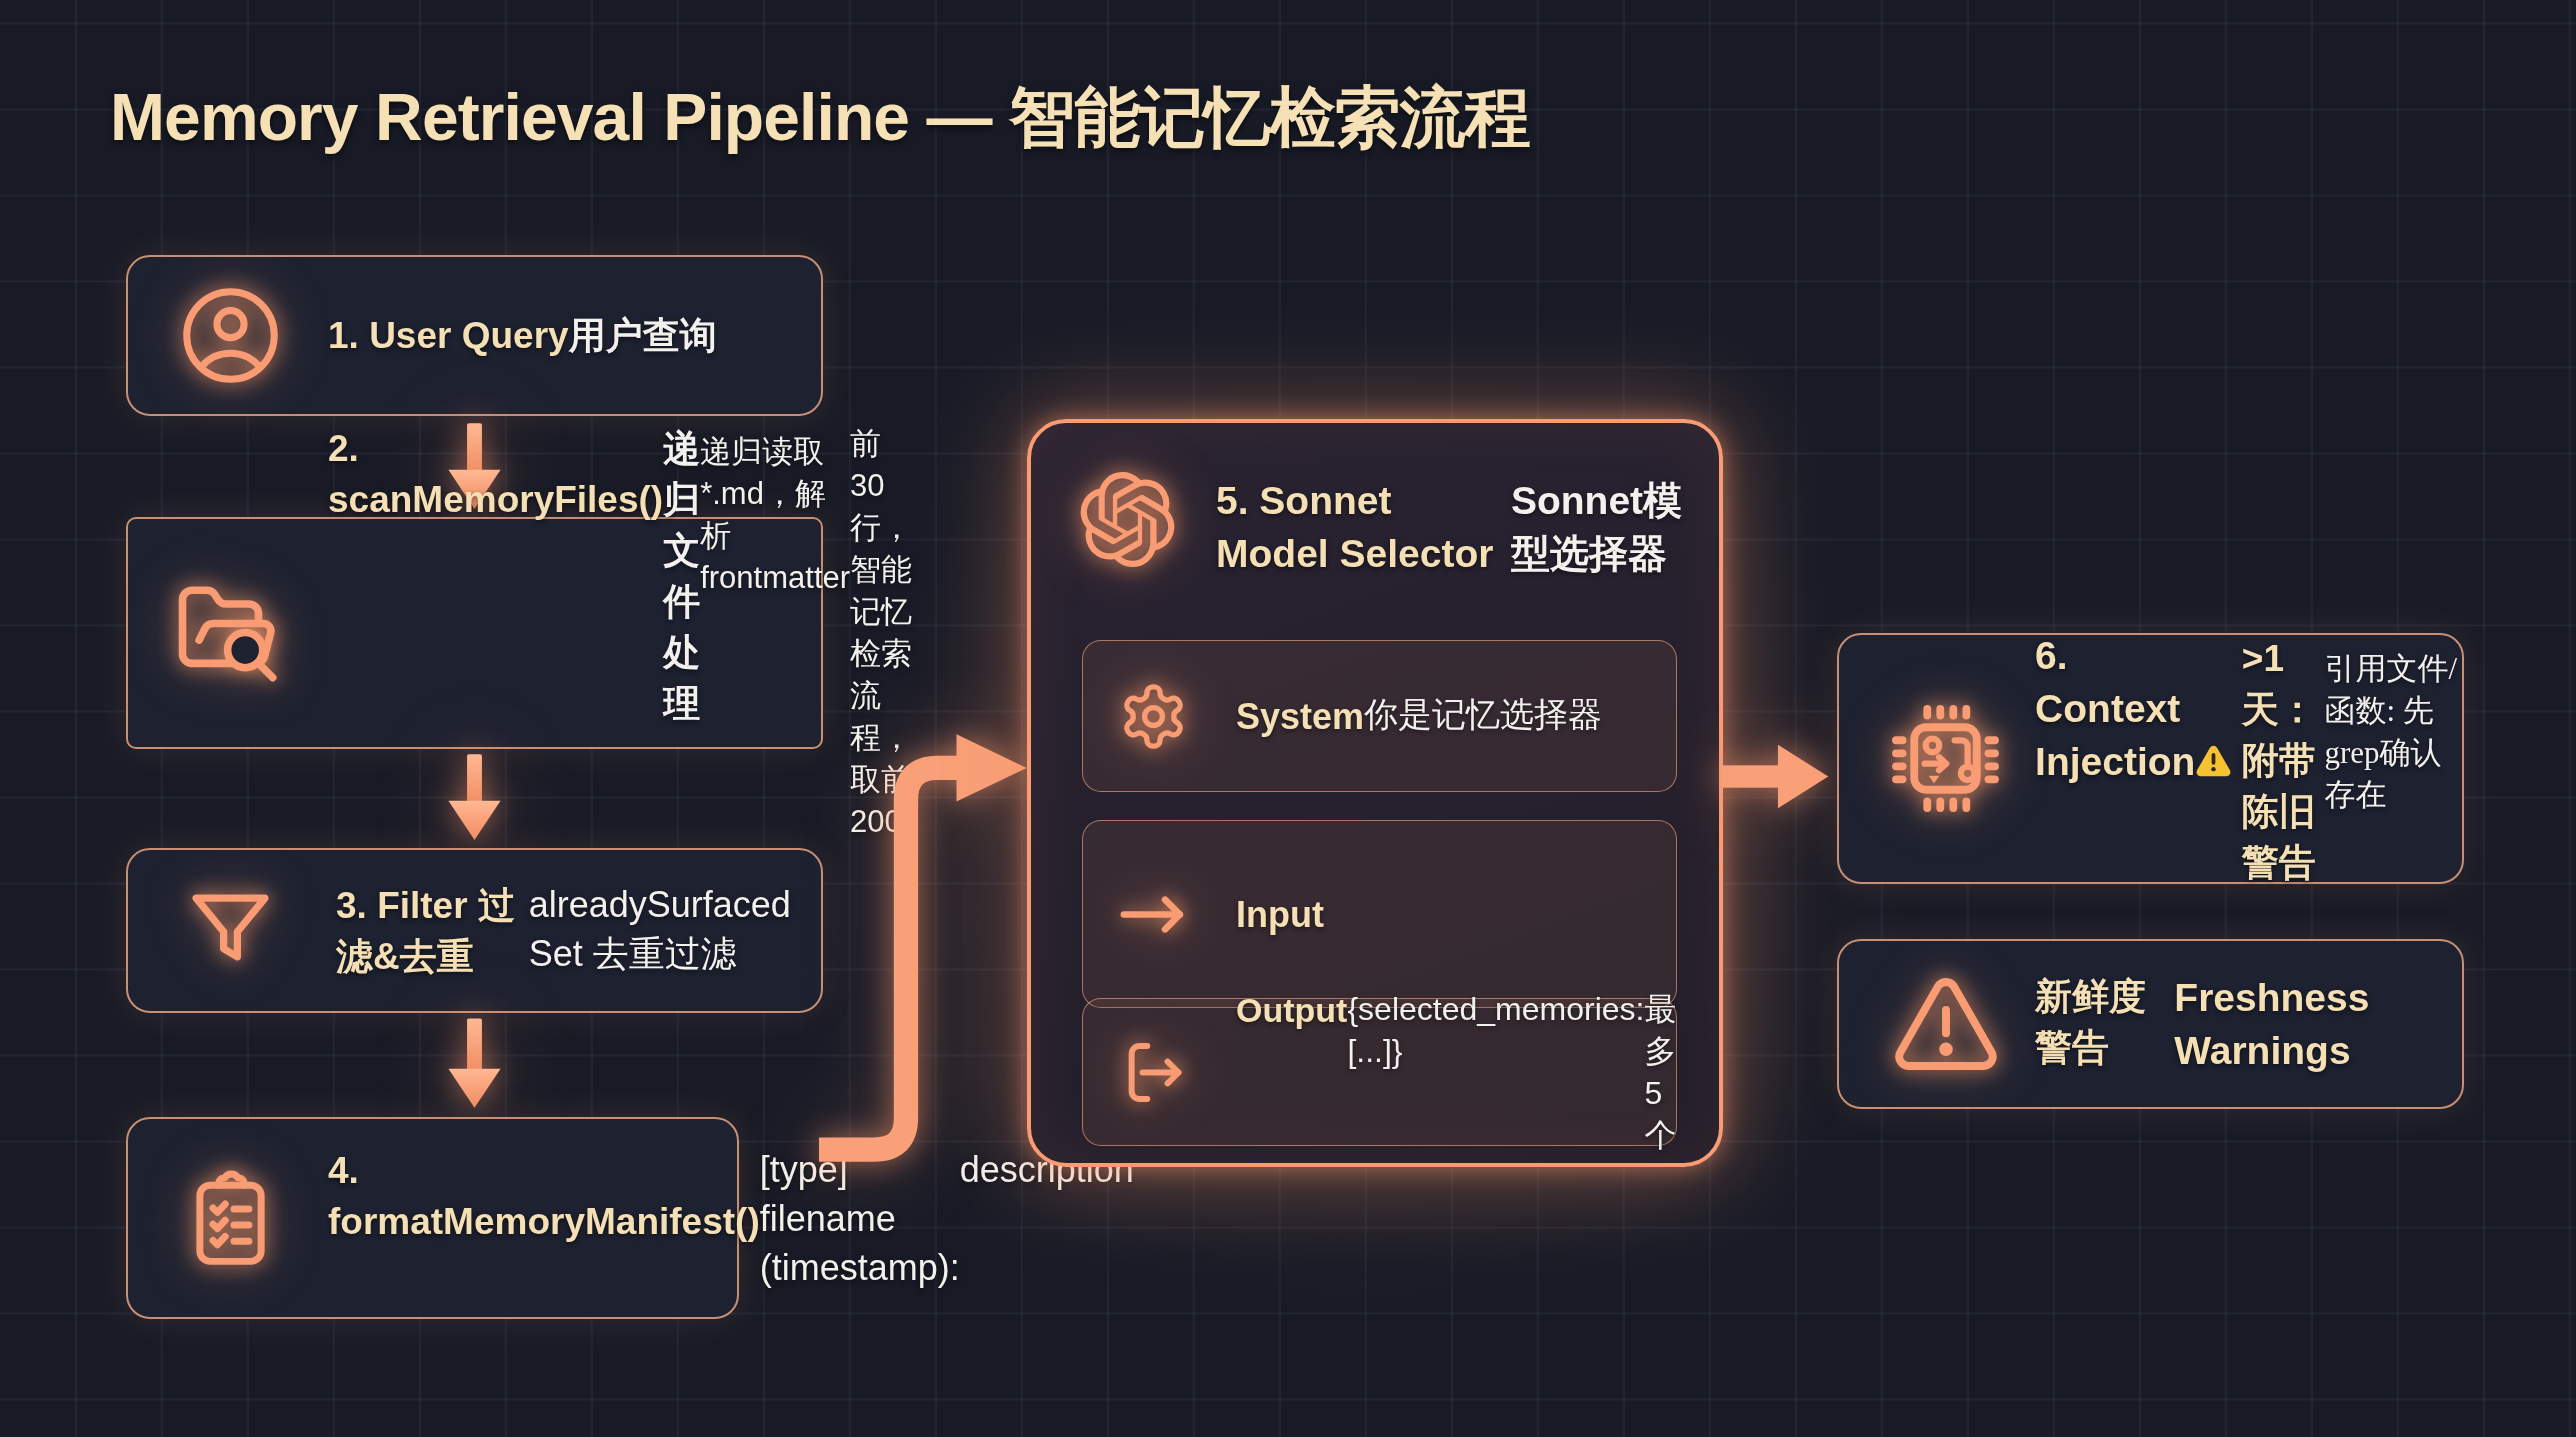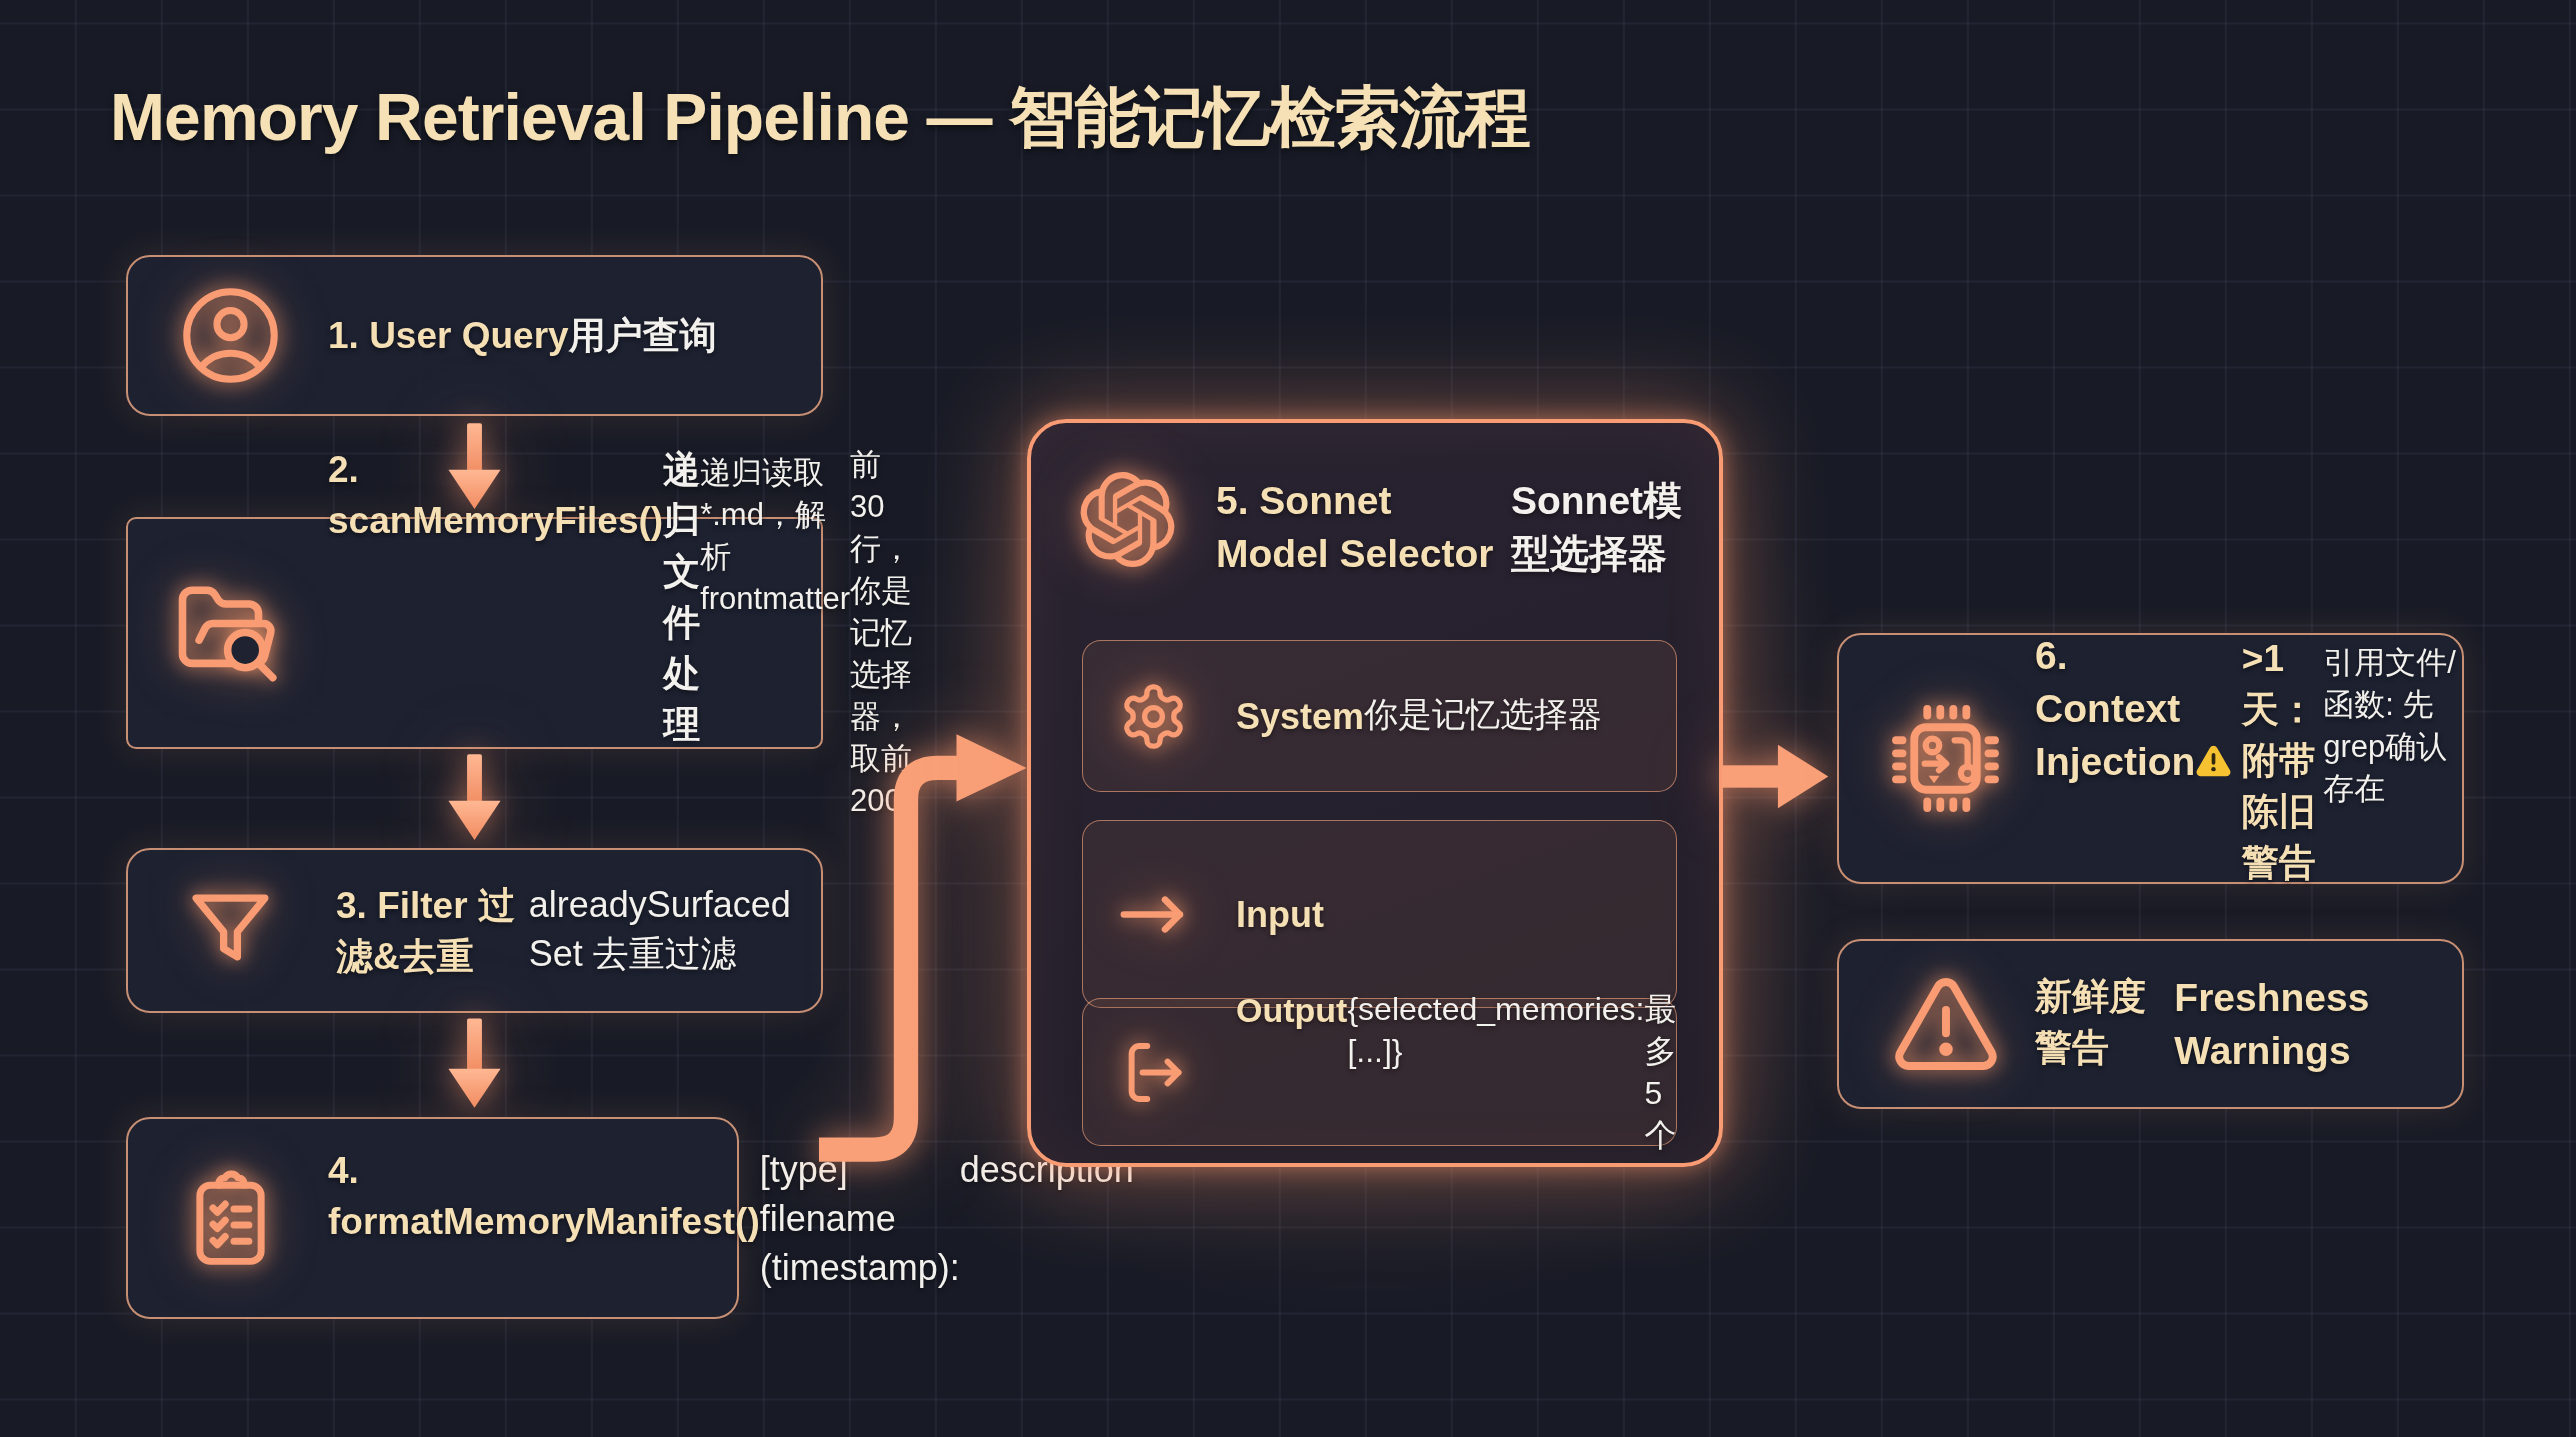--- a/index.html
+++ b/index.html
@@ -101,21 +101,21 @@
       <svg width="114" height="114" viewBox="0 0 24 24" fill="none" stroke="currentColor" stroke-width="1.6" stroke-linecap="round" stroke-linejoin="round">
         <path d="m5.5 13.5 1.2-2.4A2 2 0 0 1 8.5 10H19a1.6 1.6 0 0 1 1.55 2l-1.3 5a1.8 1.8 0 0 1-1.75 1.4H4a2 2 0 0 1-2-2V5a2 2 0 0 1 2-2h3.1a2 2 0 0 1 1.7.9l.7 1.1a2 2 0 0 0 1.7.9H16a2 2 0 0 1 2 2v1"></path>
         <circle cx="15.2" cy="15.6" r="3.7" fill="#1e2231"></circle>
         <path d="m18 18.4 3 3"></path>
       </svg>
     </div>
     <div class="txt" style="margin-left:28px;">
       <span class="t-cream fs40">2. scanMemoryFiles()</span>
       <span class="t-white-b fs40">递归文件处理</span>
       <span class="t-white fs33" style="margin-top:7.5px;">递归读取*.md，解析frontmatter</span>
-      <span class="t-white fs33">前30行，你是记忆选择器，取前200</span>
+      <span class="t-white fs33">前30行，智能记忆检索流程，取前200</span>
     </div>
   </div>
 
   <svg class="arrow-glow" style="left:441px;top:754px;" width="67" height="88" viewBox="0 0 72 94">
     <rect x="28" y="0" width="16" height="54" rx="2" fill="url(#ag1)"></rect>
     <path d="M8 50 L64 50 L36 92 Z" fill="url(#ag1)"></path>
   </svg>
 
   <div class="box" style="left:126px;top:848px;width:697px;height:165px;padding-left:32px;">
     <div class="icon-wrap" style="width:140px;">
@@ -255,21 +255,21 @@
       <span class="rule-line" style="margin-top:3.7px;">
         <span class="inline-ic">
           <svg width="37" height="37" viewBox="0 0 24 24">
             <path d="m22.6 18.2-8.3-14.4a2.65 2.65 0 0 0-4.6 0L1.4 18.2A2.65 2.65 0 0 0 3.7 22.2h16.6a2.65 2.65 0 0 0 2.3-4z" fill="#f6c232"></path>
             <path d="M12 8.3v5.2" stroke="#31290f" stroke-width="2.4" stroke-linecap="round"></path>
             <circle cx="12" cy="17.6" r="1.45" fill="#31290f"></circle>
           </svg>
         </span>
         <span class="t-cream fs40">&gt;1天： 附带陈旧警告</span>
       </span>
-      <span class="t-white fs33" style="margin-top:13px;">引用文件/函数: 先grep确认存在</span>
+      <span class="t-white fs33" style="margin-top:19px;font-family:Liberation Serif, serif;">引用文件/函数: 先grep确认存在</span>
     </div>
   </div>
 
   <div class="box" style="left:1837px;top:939px;width:627px;height:170px;padding-left:22.5px;">
     <div class="icon-wrap" style="width:168px;">
       <svg width="112" height="112" viewBox="0 0 24 24" fill="none" stroke="currentColor" stroke-width="1.7" stroke-linecap="round" stroke-linejoin="round">
         <path d="m21.73 18-8-14a2 2 0 0 0-3.48 0l-8 14A2 2 0 0 0 4 21h16a2 2 0 0 0 1.73-3Z"></path>
         <line x1="12" y1="9" x2="12" y2="14"></line>
           <circle cx="12" cy="17.4" r="0.6" fill="currentColor"></circle>
       </svg>

